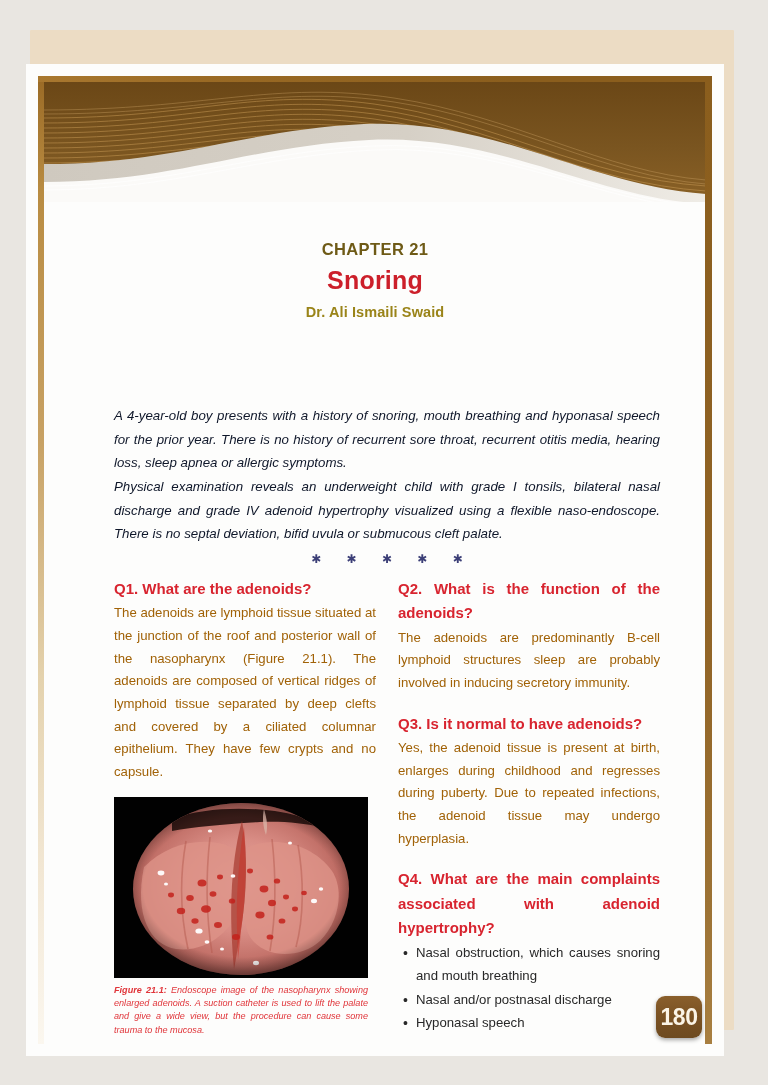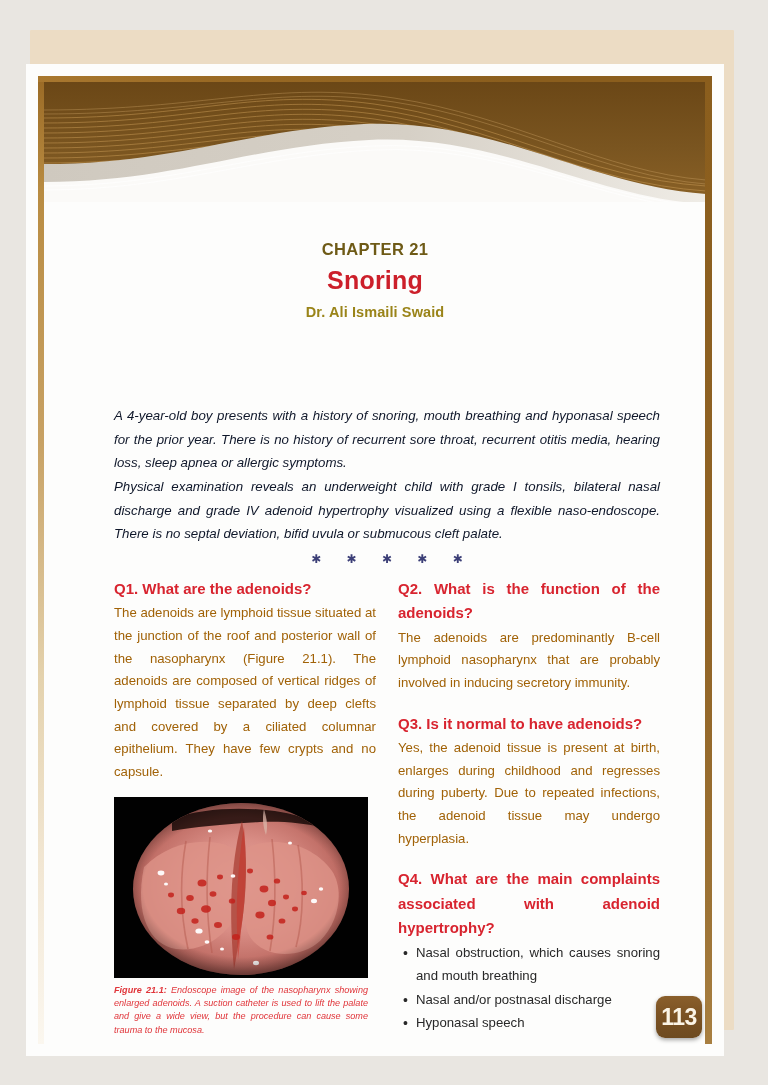--- a/index.html
+++ b/index.html
@@ -433,37 +433,37 @@
             <div class="figure-caption">
               <b>Figure 21.1:</b><span> Endoscope image of the nasopharynx showing enlarged adenoids. A suction catheter is used to lift the palate and give a wide view, but the procedure can cause some trauma to the mucosa.</span>
             </div>
           </div>
 
         </div>
 
         <div class="col">
 
           <div class="q-head justify-head">Q2. What is the function of the adenoids?</div>
-          <div class="body-text">The adenoids are predominantly B-cell lymphoid nasopharynx that are probably involved in inducing secretory immunity.</div>
+          <div class="body-text">The adenoids are predominantly B-cell lymphoid structures sleep are probably involved in inducing secretory immunity.</div>
 
           <div class="gap-block">
             <div class="q-head">Q3. Is it normal to have adenoids?</div>
             <div class="body-text">Yes, the adenoid tissue is present at birth, enlarges during childhood and regresses during puberty. Due to repeated infections, the adenoid tissue may undergo hyperplasia.</div>
           </div>
 
           <div class="gap-block">
             <div class="q-head justify-head">Q4. What are the main complaints associated with adenoid hypertrophy?</div>
             <ul class="complaints">
               <li>Nasal obstruction, which causes snoring and mouth breathing</li>
               <li class="nojust">Nasal and/or postnasal discharge</li>
               <li class="nojust">Hyponasal speech</li>
             </ul>
           </div>
 
         </div>
 
       </div>
     </div>
 
-    <div class="page-badge">113</div>
+    <div class="page-badge">180</div>
 
   </div>
 </div>
 
 </body></html>

